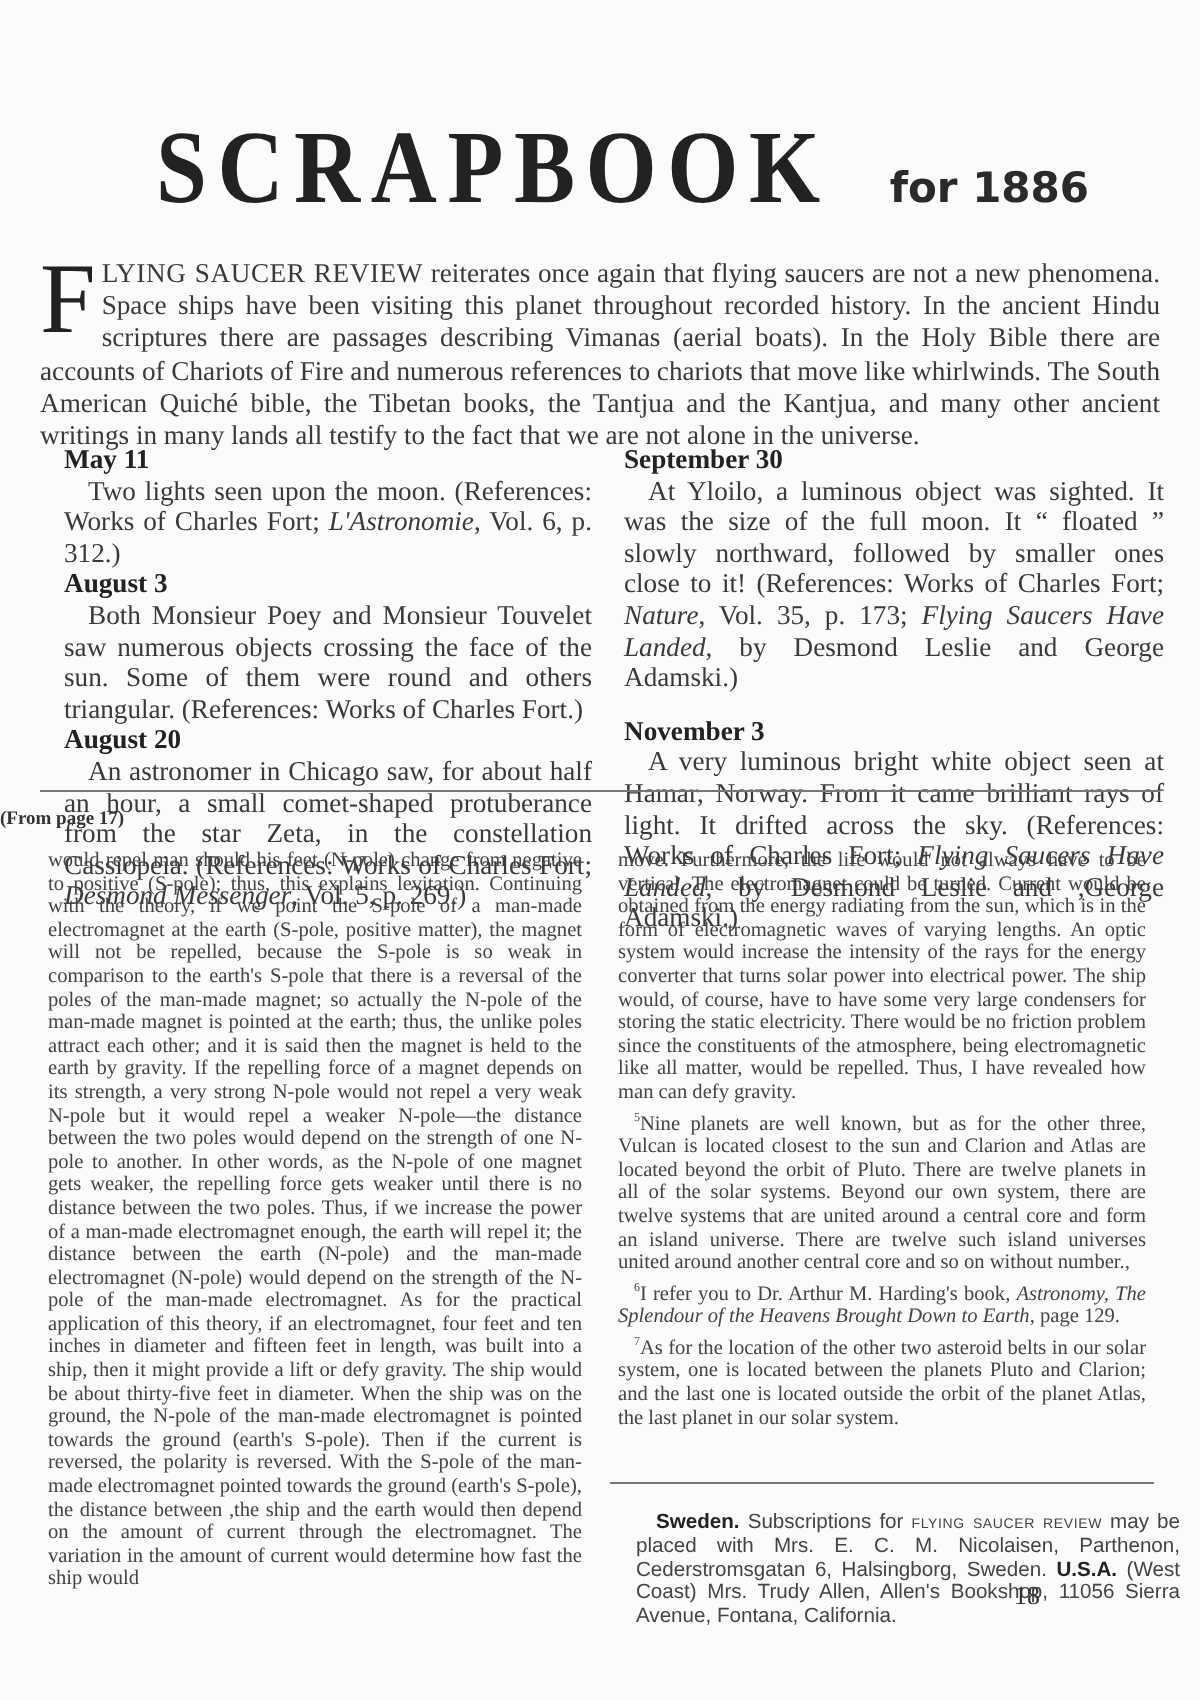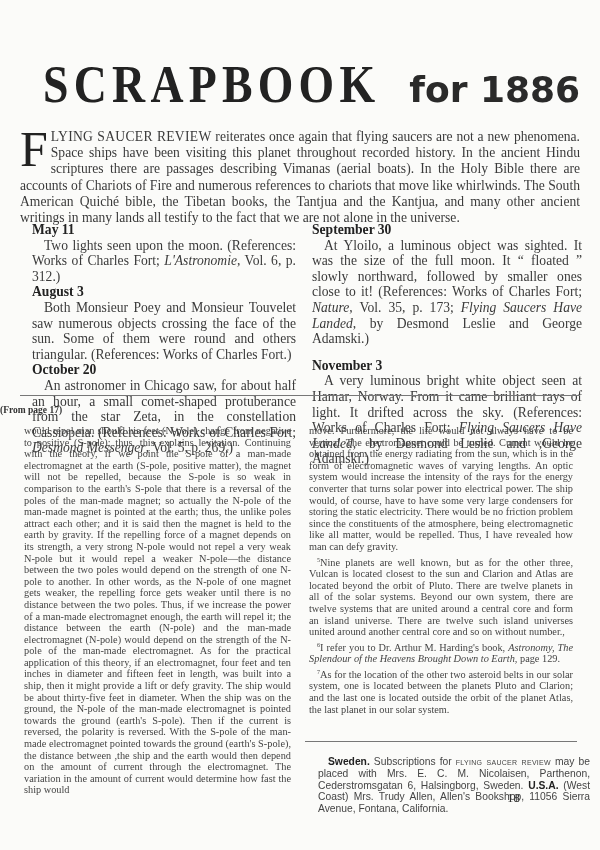--- a/index.html
+++ b/index.html
@@ -17,21 +17,21 @@
     text-align: center; white-space: nowrap;
   }
   .title .big {
     font-family: "Liberation Serif", "DejaVu Serif", serif;
     font-weight: bold; font-size: 52px; letter-spacing: 6px;
     color: #222; transform: scaleX(0.88); display: inline-block;
     vertical-align: baseline;
   }
   .title .small {
     font-family: "DejaVu Sans", "Liberation Sans", sans-serif;
-    font-weight: bold; font-size: 36px; color: #2a2a2a;
+    font-weight: bold; font-size: 21px; color: #2a2a2a;
     margin-left: 6px; vertical-align: baseline;
   }
 
   .intro {
     position: absolute; left: 20px; top: 129px; width: 560px;
     font-family: "Liberation Serif", "DejaVu Serif", serif;
     font-size: 13.6px; line-height: 16.2px; text-align: justify; color: #3a3a3a;
   }
   .dropcap {
     float: left; font-size: 50px; line-height: 40px; margin: 0 3px 0 0;
@@ -93,21 +93,21 @@
   <div class="entries left">
     <div class="entry">
       <div class="entry-date">May 11</div>
       <div class="entry-body"><span>Two lights seen upon the moon. (References: Works of Charles Fort; </span><i>L'Astronomie</i><span>, Vol. 6, p. 312.)</span></div>
     </div>
     <div class="entry">
       <div class="entry-date">August 3</div>
       <div class="entry-body"><span>Both Monsieur Poey and Monsieur Touvelet saw numerous objects crossing the face of the sun. Some of them were round and others triangular. (References: Works of Charles Fort.)</span></div>
     </div>
     <div class="entry">
-      <div class="entry-date">October 20</div>
+      <div class="entry-date">August 20</div>
       <div class="entry-body"><span>An astronomer in Chicago saw, for about half an hour, a small comet-shaped protuberance from the star Zeta, in the constellation Cassiopeia. (References: Works of Charles Fort; </span><i>Desmond Messenger</i><span>, Vol. 5, p. 269.)</span></div>
     </div>
   </div>
 
   <div class="entries right">
     <div class="entry">
       <div class="entry-date">September 30</div>
       <div class="entry-body"><span>At Yloilo, a luminous object was sighted. It was the size of the full moon. It “ floated ” slowly northward, followed by smaller ones close to it! (References: Works of Charles Fort; </span><i>Nature</i><span>, Vol. 35, p. 173; </span><i>Flying Saucers Have Landed</i><span>, by Desmond Leslie and George Adamski.)</span></div>
     </div>
     <div class="entry">

